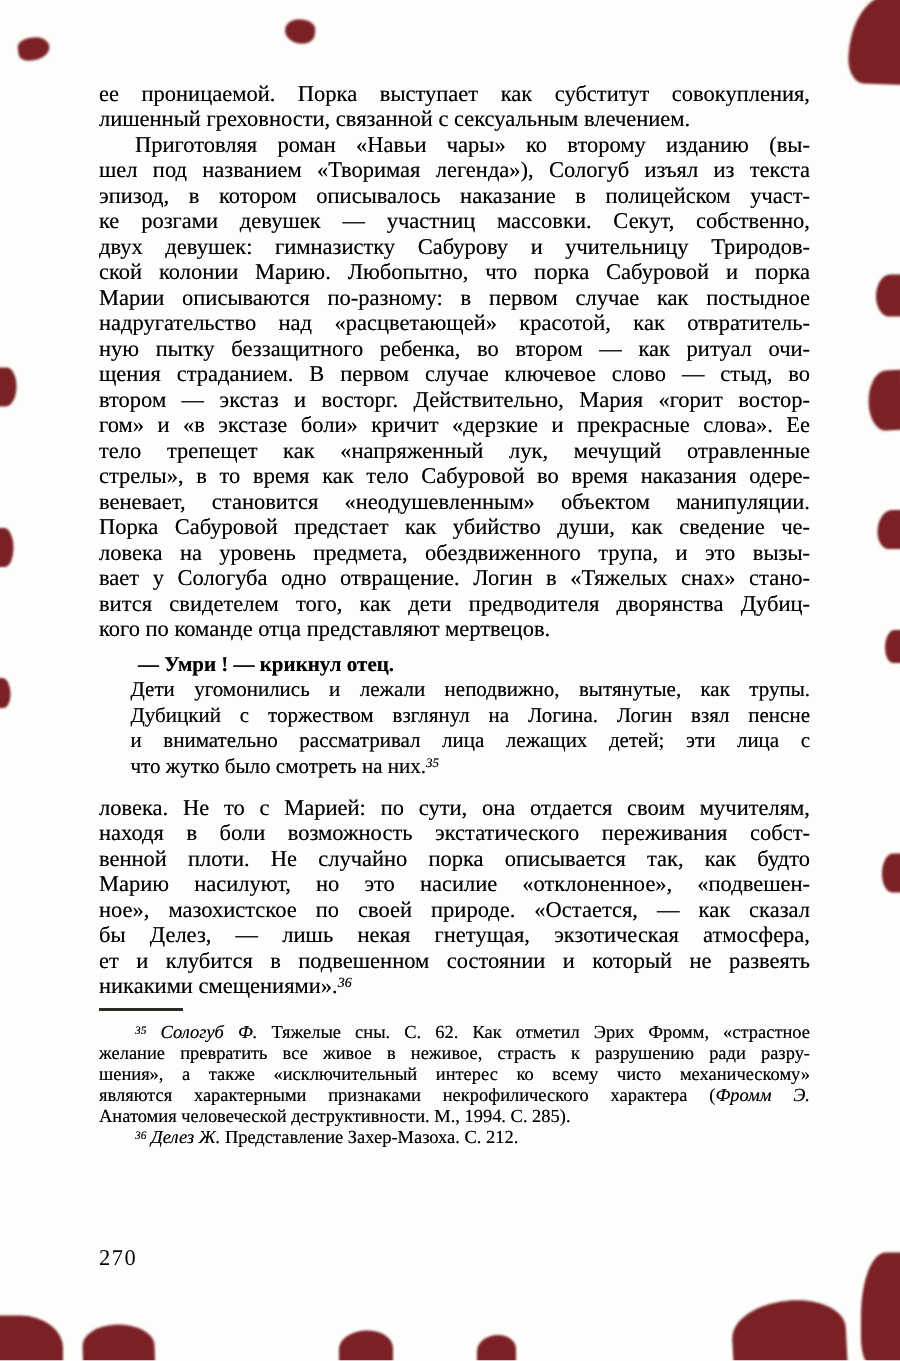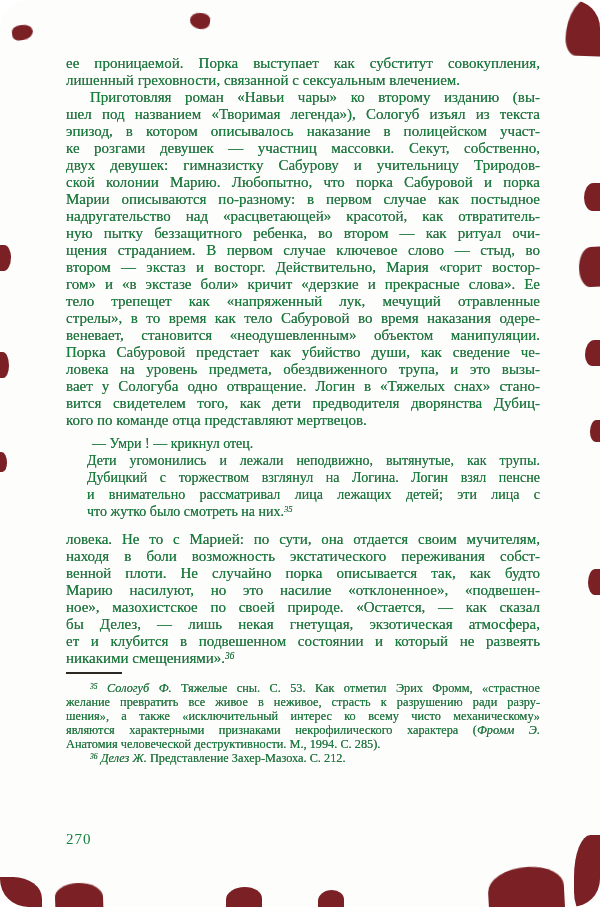--- a/index.html
+++ b/index.html
@@ -38,21 +38,21 @@
   }
   .blob {
     position: absolute;
     background: #7b2125;
     filter: blur(0.6px);
   }
 </style>
 </head>
 <body>
 
-<div id="page" style="background: rgb(253, 253, 252); color: #15803d; border-radius: 28px;">
+<div id="page" style="background: rgb(253, 253, 252); color: #000000;">
 
   <div id="text-column">
     <div id="paragraph-1" class="body-block">
         <div class="ln"><span>ее проницаемой. Порка выступает как субститут совокупления,</span></div>
         <div class="ln last"><span>лишенный греховности, связанной с сексуальным влечением.</span></div>
       </div>
     <div id="paragraph-2" class="body-block">
         <div class="ln" style="padding-left: 24px;"><span>Приготовляя роман «Навьи чары» ко второму изданию (вы-</span></div>
         <div class="ln"><span>шел под названием «Творимая легенда»), Сологуб изъял из текста</span></div>
         <div class="ln"><span>эпизод, в котором описывалось наказание в полицейском участ-</span></div>
@@ -68,39 +68,39 @@
         <div class="ln"><span>тело трепещет как «напряженный лук, мечущий отравленные</span></div>
         <div class="ln"><span>стрелы», в то время как тело Сабуровой во время наказания одере-</span></div>
         <div class="ln"><span>веневает, становится «неодушевленным» объектом манипуляции.</span></div>
         <div class="ln"><span>Порка Сабуровой предстает как убийство души, как сведение че-</span></div>
         <div class="ln"><span>ловека на уровень предмета, обездвиженного трупа, и это вызы-</span></div>
         <div class="ln"><span>вает у Сологуба одно отвращение. Логин в «Тяжелых снах» стано-</span></div>
         <div class="ln"><span>вится свидетелем того, как дети предводителя дворянства Дубиц-</span></div>
         <div class="ln last"><span>кого по команде отца представляют мертвецов.</span></div>
       </div>
     <div id="quote" class="quote-block">
-        <div class="ln last" style="padding-left: 5px;"><span>— Умри ! — крикнул отец.</span></div>
+        <div class="ln last" style="padding-left: 5px; font-weight: bold;"><span>— Умри ! — крикнул отец.</span></div>
         <div class="ln"><span>Дети угомонились и лежали неподвижно, вытянутые, как трупы.</span></div>
         <div class="ln"><span>Дубицкий с торжеством взглянул на Логина. Логин взял пенсне</span></div>
         <div class="ln"><span>и внимательно рассматривал лица лежащих детей; эти лица с</span></div>
         <div class="ln last"><span>что жутко было смотреть на них.</span><sup>35</sup></div>
       </div>
     <div id="paragraph-3" class="body-block">
         <div class="ln"><span>ловека. Не то с Марией: по сути, она отдается своим мучителям,</span></div>
         <div class="ln"><span>находя в боли возможность экстатического переживания собст-</span></div>
         <div class="ln"><span>венной плоти. Не случайно порка описывается так, как будто</span></div>
         <div class="ln"><span>Марию насилуют, но это насилие «отклоненное», «подвешен-</span></div>
         <div class="ln"><span>ное», мазохистское по своей природе. «Остается, — как сказал</span></div>
         <div class="ln"><span>бы Делез, — лишь некая гнетущая, экзотическая атмосфера,</span></div>
         <div class="ln"><span>ет и клубится в подвешенном состоянии и который не развеять</span></div>
         <div class="ln last"><span>никакими смещениями».</span><sup>36</sup></div>
       </div>
     <div id="footnote-rule"></div>
     <div id="footnotes" class="fn-block">
-        <div class="ln" style="padding-left: 24px;"><sup>35</sup><i> Сологуб Ф.</i><span> Тяжелые сны. С. 53. Как отметил Эрих Фромм, «страстное</span></div>
+        <div class="ln" style="padding-left: 24px;"><sup>35</sup><i> Сологуб Ф.</i><span> Тяжелые сны. С. 62. Как отметил Эрих Фромм, «страстное</span></div>
         <div class="ln"><span>желание превратить все живое в неживое, страсть к разрушению ради разру-</span></div>
         <div class="ln"><span>шения», а также «исключительный интерес ко всему чисто механическому»</span></div>
         <div class="ln"><span>являются характерными признаками некрофилического характера (</span><i>Фромм Э.</i></div>
         <div class="ln last"><span>Анатомия человеческой деструктивности. М., 1994. С. 285).</span></div>
         <div class="ln last" style="padding-left: 24px;"><sup>36</sup><i> Делез Ж.</i><span> Представление Захер-Мазоха. С. 212.</span></div>
       </div>
   </div>
 
   <div id="page-number">270</div>
 

